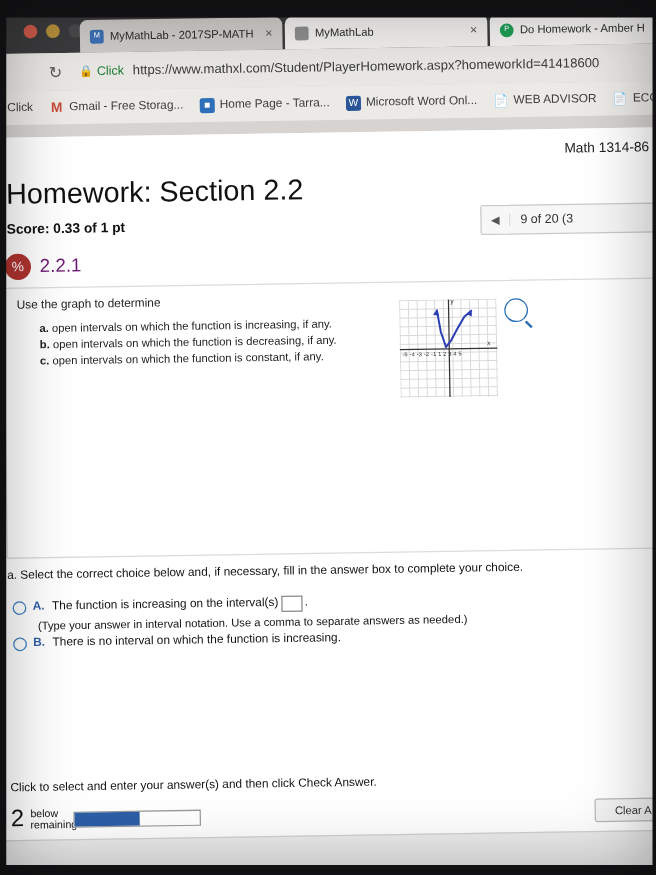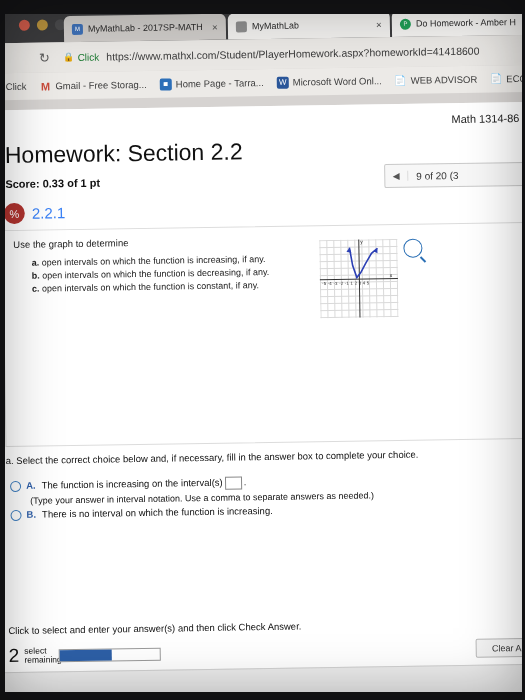--- a/index.html
+++ b/index.html
@@ -57,21 +57,21 @@
   .hwtitle{position:absolute;left:14px;top:32px;font-size:23px;color:#111;}
   .score{position:absolute;left:14px;top:68px;font-size:11px;font-weight:bold;color:#111;}
   .pager{position:absolute;right:10px;top:60px;width:140px;height:22px;border:1px solid #c9c9c9;background:#f7f7f7;
          display:flex;align-items:center;font-size:10px;color:#333;border-radius:2px;}
   .pager .arrow{width:22px;text-align:center;color:#555;border-right:1px solid #dcdcdc;font-size:9px;}
   .pager .ptext{padding-left:8px;white-space:nowrap;}
 
   .qidrow{position:absolute;left:12px;top:93px;display:flex;align-items:center;}
   .qbadge{width:21px;height:21px;border-radius:50%;background:#b0332f;color:#fff;display:flex;align-items:center;
           justify-content:center;font-size:11px;margin-right:7px;}
-  .qid{font-size:15px;color:#3b82f6;}
+  .qid{font-size:15px;color:#701a75;}
 
   .qbox{position:absolute;left:10px;top:120px;right:10px;height:215px;border:1px solid #dcdcdc;background:#fff;}
   .prompt{position:absolute;left:10px;top:8px;font-size:9.5px;color:#222;}
   .subitems{position:absolute;left:28px;top:26px;font-size:9px;color:#222;line-height:13px;}
   .subitems b{font-weight:bold;}
 
   
   .graph{position:absolute;left:316px;top:14px;width:78px;height:78px;}
   .gridbg{position:absolute;inset:0;
     background-image:linear-gradient(to right,#d9d9d9 1px,transparent 1px),
@@ -245,21 +245,21 @@
           <span class="clabel">B.</span>
           <span class="ctext">There is no interval on which the function is increasing.</span>
         </div>
       </div>
 
       <div class="bottomnote">Click to select and enter your answer(s) and then click Check Answer.</div>
 
       <div class="partsrem">
         <span class="bignum">2</span>
         <span class="partstext">
-          <span>select</span><br>
+          <span>below</span><br>
           <span>remaining</span>
         </span>
       </div>
       <div class="progress">
           <i></i>
         </div>
       <div class="clearbtn">Clear A</div>
       <div class="bottombar"></div>
     </div>
   </div>

